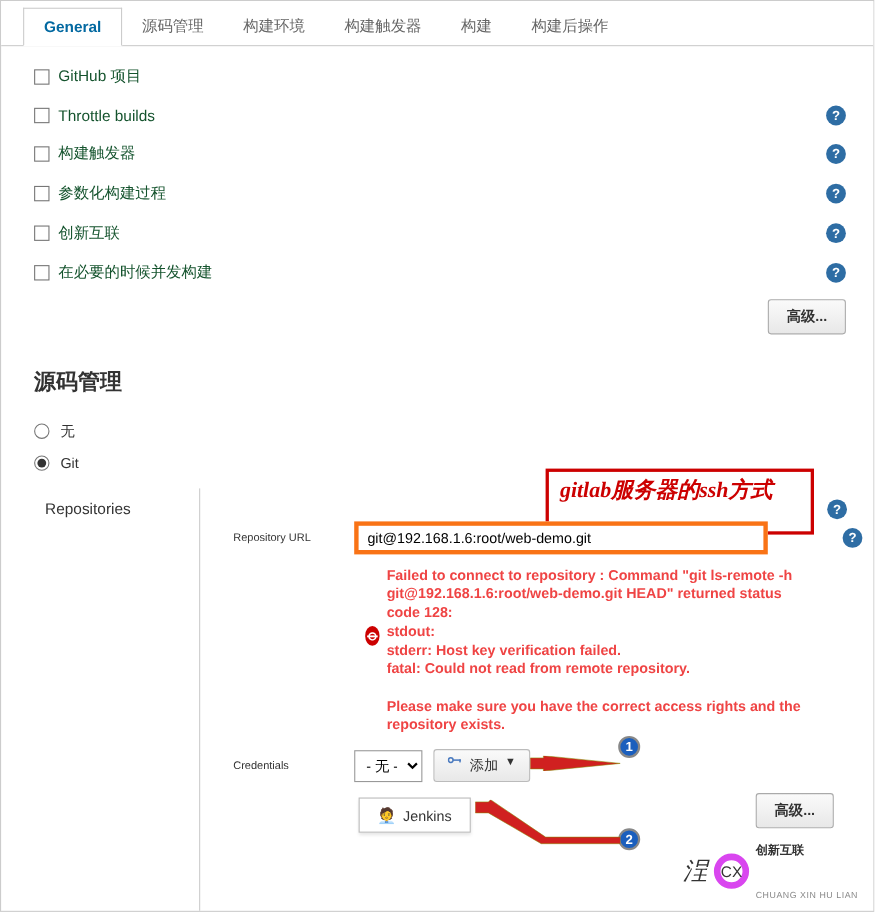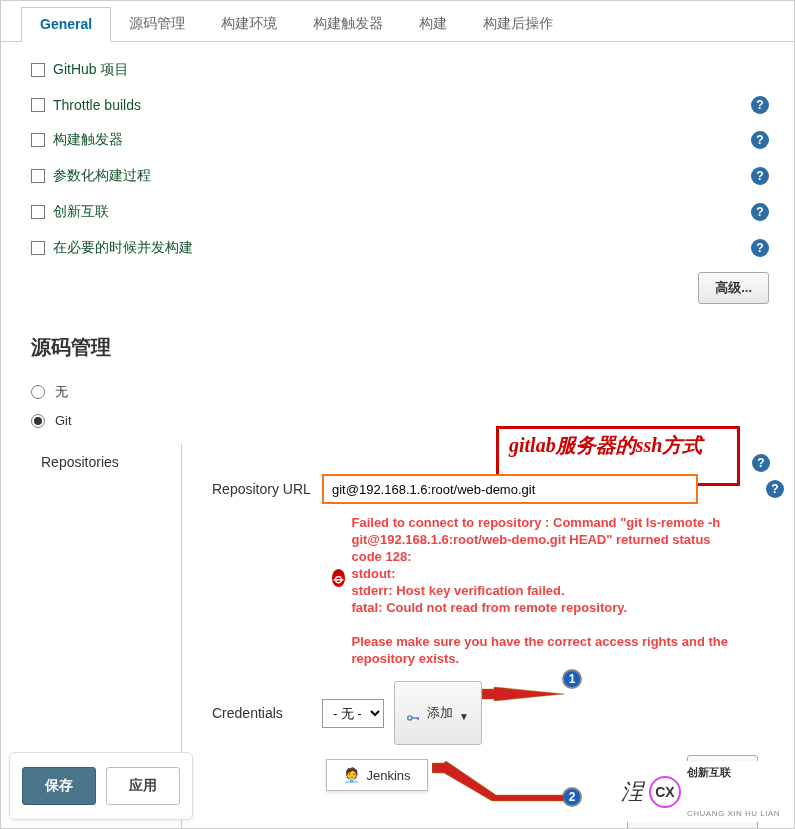--- a/index.html
+++ b/index.html
@@ -18,36 +18,36 @@
     .section-title { font-size: 20px; font-weight: bold; padding: 10px 0 16px 30px; }
     .radio-row { display: flex; align-items: center; padding: 6px 0 6px 30px; }
     .radio { width: 14px; height: 14px; border: 1px solid #777; border-radius: 50%; margin-right: 10px; display: inline-flex; align-items: center; justify-content: center; }
     .radio.checked::after { content:""; width: 8px; height: 8px; border-radius: 50%; background: #333; }
     .repo-section { display: flex; margin: 10px 0 0 20px; }
     .repo-left { width: 160px; padding-top: 10px; padding-left: 20px; font-size: 14px; }
     .repo-right { flex: 1; border-left: 1px solid #ccc; padding: 12px 24px 30px 30px; position: relative; }
     .annot-box { position: absolute; border: 3px solid #c00; top: -18px; left: 314px; width: 244px; padding: 3px 10px 24px 10px; }
     .annot-text { font-style: italic; color: #c00; font-family: "Kaiti", cursive; font-size: 20px; font-weight: bold; }
     .field-row { display: flex; align-items: center; margin-bottom: 6px; position: relative; }
-    .field-label { width: 110px; font-size: 14px; }
-    .text-input { flex: 1; max-width: 376px; border: 2px solid #f97316; padding: 6px 8px; font-size: 13px; margin-left: 0; height:30px; }
+    .field-label { width: 110px; font-size: 10px; }
+    .text-input { flex: 1; max-width: 376px; border: 4px solid #f97316; padding: 6px 8px; font-size: 13px; margin-left: 0; height:30px; }
     .error-block { display: flex; margin: 10px 0 14px 120px; max-width: 410px; }
     .error-icon { width: 18px; height: 18px; border-radius: 50%; background: #c00; color: #fff; text-align: center; line-height: 18px; font-weight: bold; margin-right: 6px; margin-top: 55px; font-size: 16px; }
     .error-text { color: #ef4444; font-weight: bold; font-size: 13px; line-height: 17px; }
     .cred-select { border: 1px solid #999; padding: 5px 6px; width: 62px; background:#fff; font-size: 13px; }
-    .add-btn { background: linear-gradient(#fafafa,#e8e8e8); border: 1px solid #bbb; border-radius: 3px; padding: 22px 12px; margin-left: 10px; display: inline-flex; align-items: flex-end; cursor: pointer; }
+    .add-btn { background: linear-gradient(#fafafa,#e8e8e8); border: 1px solid #bbb; border-radius: 3px; padding: 5px 12px; margin-left: 10px; display: inline-flex; align-items: flex-start; cursor: pointer; }
     .key-icon { width: 14px; height: 8px; margin-right: 6px; }
     .jenkins-popup { border: 1px solid #bbb; background: #fff; padding: 7px 16px; margin-left: 114px; margin-top: 8px; display: inline-flex; align-items: center; box-shadow: 0 2px 3px rgba(0,0,0,0.1); }
     .badge { width: 20px; height: 20px; border-radius: 50%; background: #1b5fbd; color: #fff; border: 2px solid #888; text-align: center; line-height: 16px; font-size: 12px; font-weight: bold; position: absolute; }
     .arrow { position: absolute; }
     .bottom-panel { position: absolute; bottom: 8px; left: 8px; background: #fff; border: 1px solid #ddd; border-radius: 6px; padding: 14px 12px; box-shadow: 0 2px 4px rgba(0,0,0,0.06); display: flex; gap: 10px; }
     .btn-primary { background: #4b758b; color: #fff; border: 1px solid #3a5f72; border-radius: 3px; padding: 9px 22px; font-size: 14px; font-weight: bold; }
     .btn-secondary { background: #fff; color: #444; border: 1px solid #bbb; border-radius: 3px; padding: 9px 22px; font-size: 14px; font-weight: bold; }
     .logo-box { position: absolute; right: 6px; bottom: 6px; background: #fff; padding: 4px 8px; display: flex; align-items: center; gap: 6px; }
-    .logo-circle { width: 32px; height: 32px; border: 2px solid #d946ef; border-radius: 50%; display:flex; align-items:center; justify-content:center; font-weight:bold; font-size: 14px; }
+    .logo-circle { width: 32px; height: 32px; border: 6px solid #d946ef; border-radius: 50%; display:flex; align-items:center; justify-content:center; font-weight:normal; font-size: 14px; }
     .logo-text { font-weight: bold; font-size: 11px; }
     .logo-sub { font-size: 8px; color: #888; letter-spacing: 0.5px; margin-top: 29px; }
     .right-side-help { position:absolute; right: 24px; }
   </style>
 </head>
 <body>
 
 <div class="page">
   <div class="tabs">
     <div class="tab active">General</div>
@@ -149,24 +149,20 @@
             <polygon points="0,2 0,12 12,12 60,40 132,40 132,34 64,34 14,0 12,2" fill="#d02020" stroke="#880" stroke-width="0.5"></polygon>
           </svg>
         <button class="btn" style="position:absolute;right:12px;top:4px;">高级...</button>
       </div>
       <div style="display:flex;justify-content:flex-end;margin-top:28px;padding-right:12px;">
         <button class="btn">Add Repository</button>
       </div>
     </div>
   </div>
 
-  <div class="bottom-panel">
-    <button class="btn-primary">保存</button>
-    <button class="btn-secondary">应用</button>
-  </div>
 
   <div class="logo-box">
     <span style="font-size:22px;font-style:italic;font-family:serif;">浧</span>
     <span class="logo-circle">CX</span>
     <div>
       <div class="logo-text">创新互联</div>
       <div class="logo-sub">CHUANG XIN HU LIAN</div>
     </div>
   </div>
 </div>

